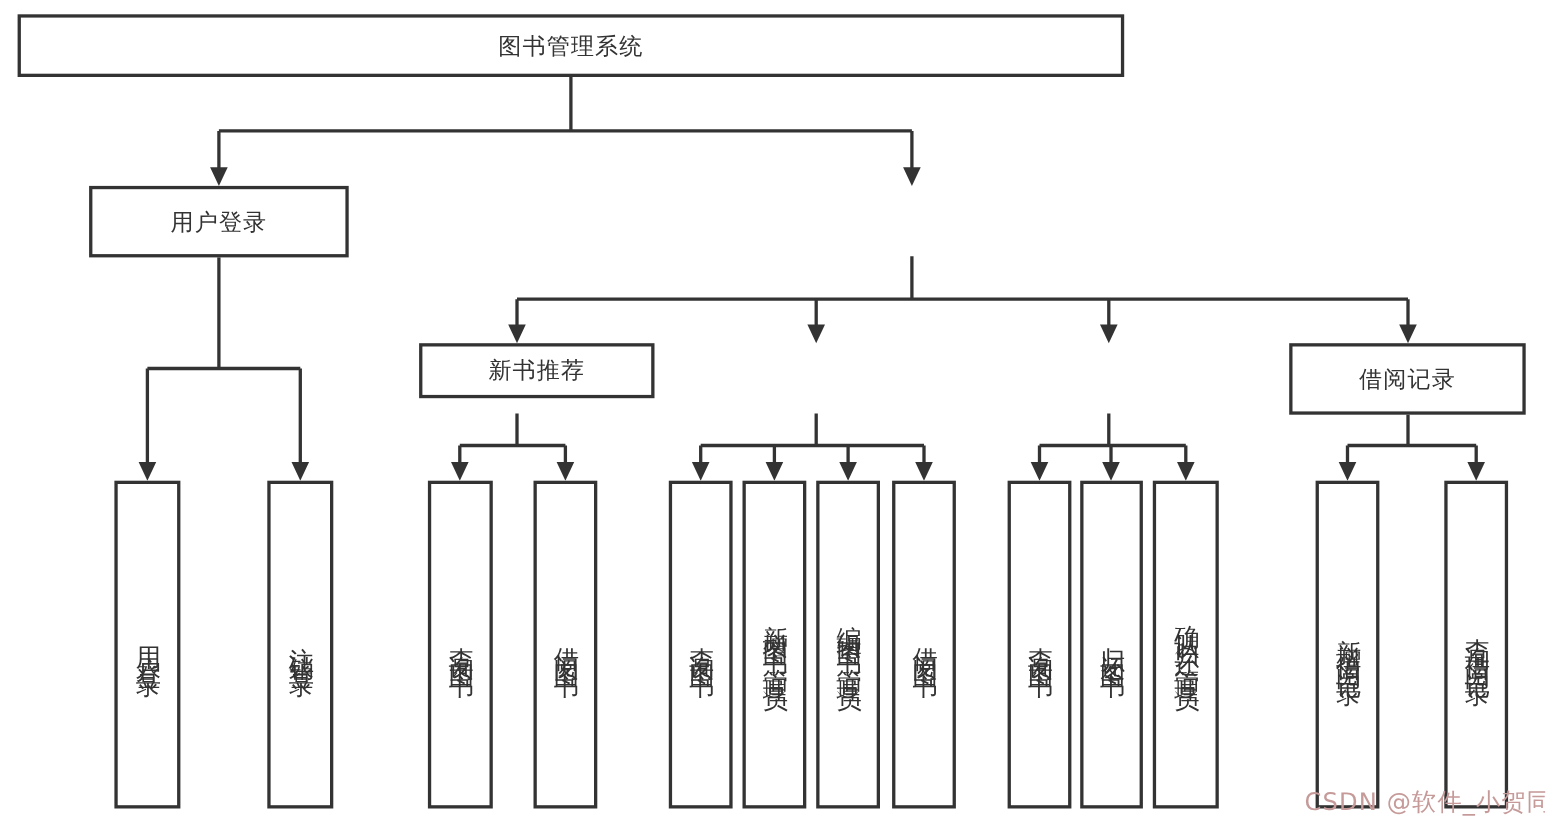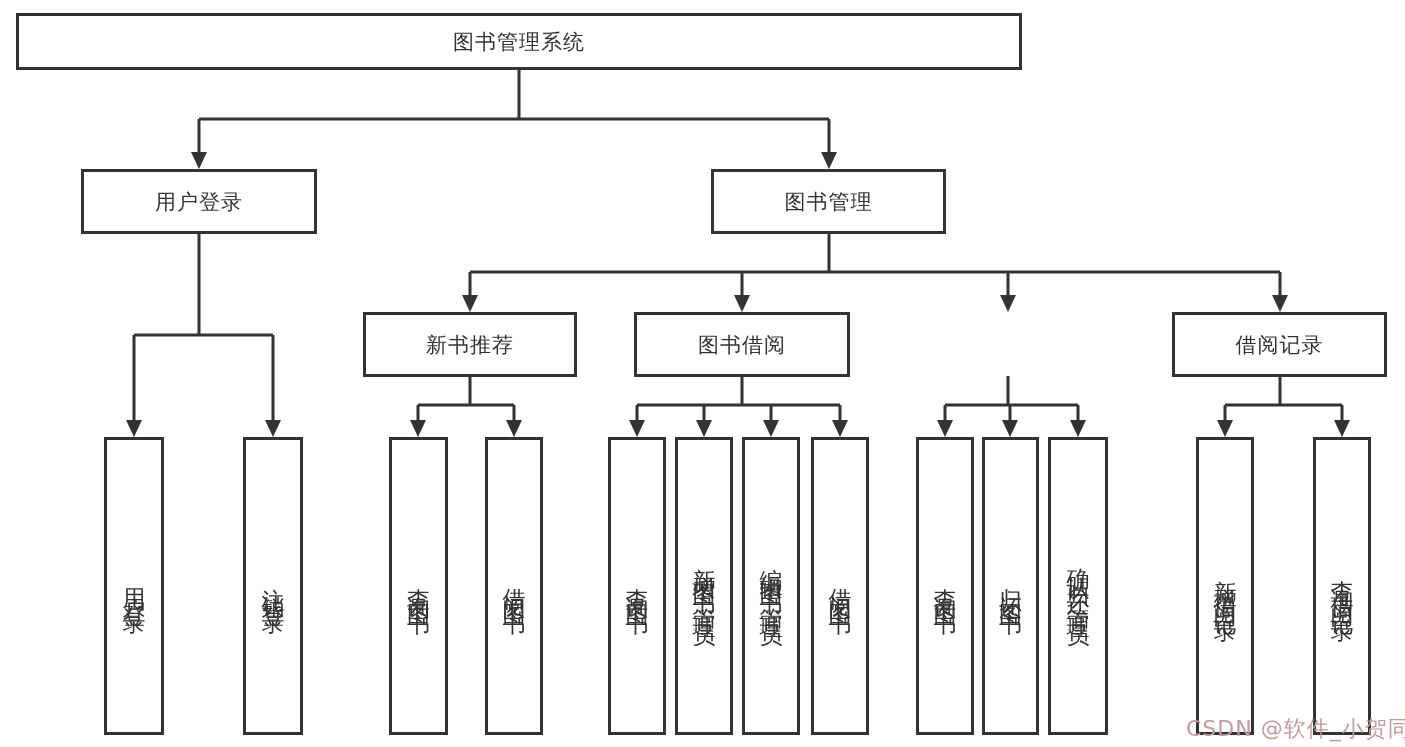--- a/index.html
+++ b/index.html
@@ -71,29 +71,23 @@
     </g>
   </svg>
 
   <div class="box" style="left:16px;top:13px;width:1006px;height:57px;">
     <span>图书管理系统</span>
   </div>
 
   <div class="box" style="left:81px;top:169px;width:236px;height:65px;">
     <span>用户登录</span>
   </div>
-  <div class="box" style="left:711px;top:169px;width:235px;height:65px;">
-    <span>图书管理</span>
-  </div>
 
-  <div class="box" style="left:363px;top:312px;width:214px;height:65px;">
+  <div class="box" style="left:381px;top:312px;width:214px;height:50px;">
     <span>新书推荐</span>
-  </div>
-  <div class="box" style="left:634px;top:312px;width:216px;height:65px;">
-    <span>图书借阅</span>
   </div>
   <div class="box" style="left:1172px;top:312px;width:215px;height:65px;">
     <span>借阅记录</span>
   </div>
 
   <div class="vbox" style="left:104px;width:60px;">
     <span class="vtext">用户登录</span>
   </div>
   <div class="vbox" style="left:243px;width:60px;">
     <span class="vtext">注销登录</span>

